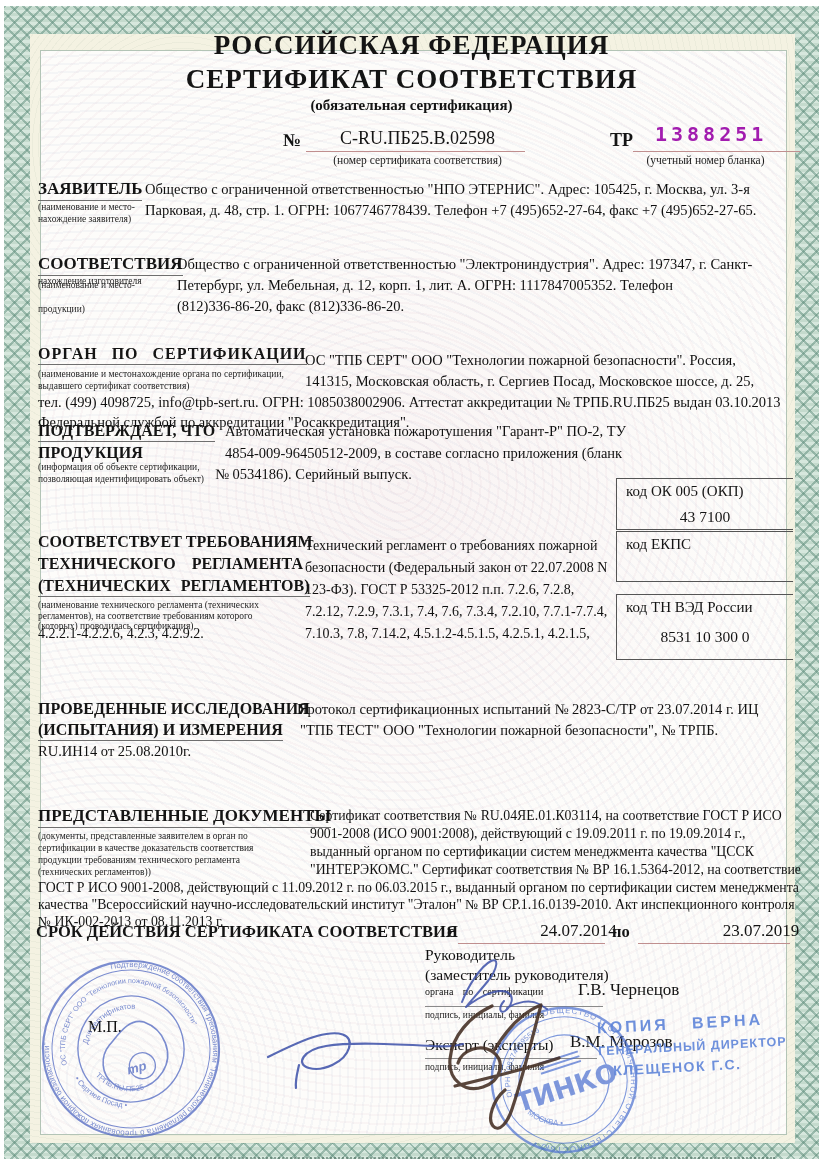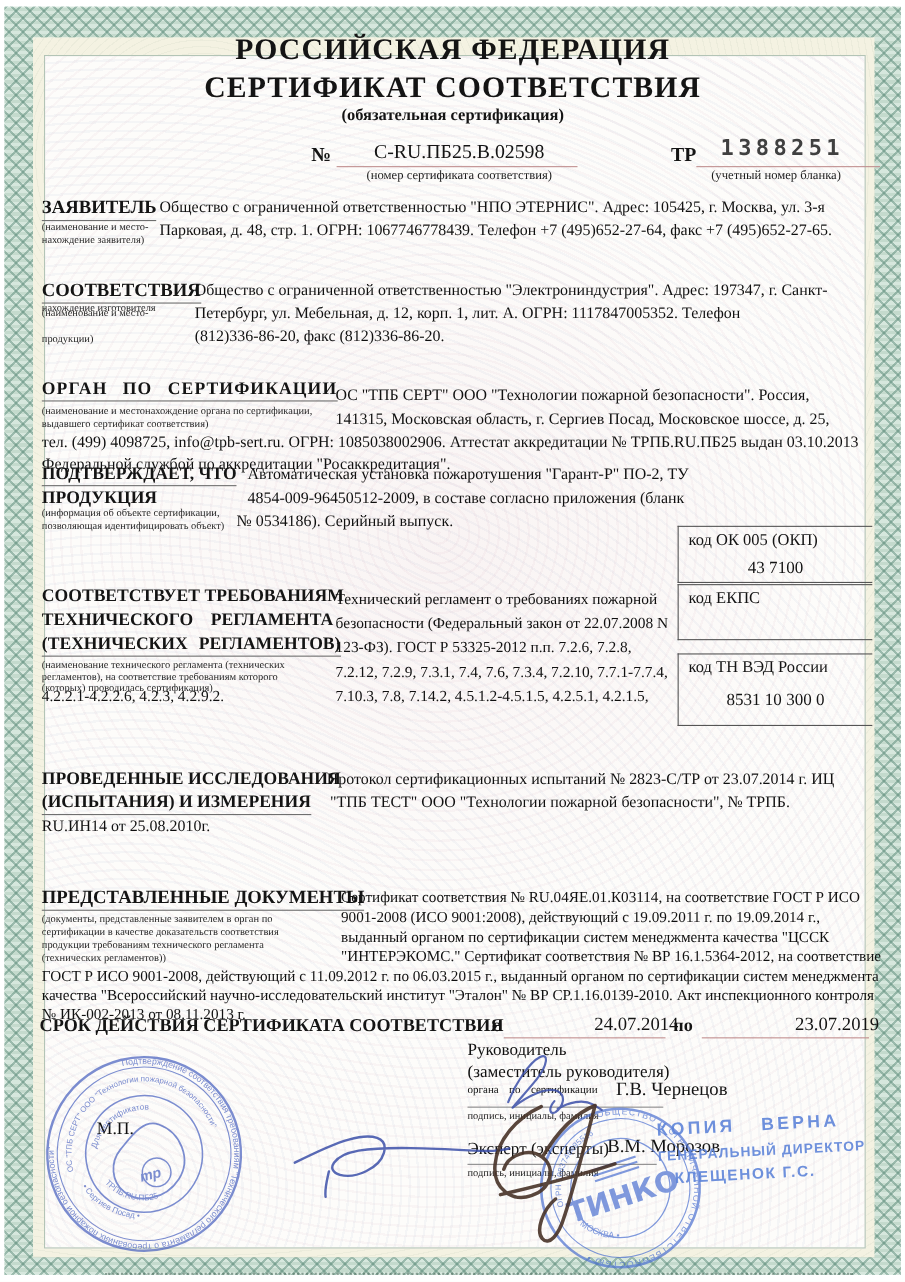--- a/index.html
+++ b/index.html
@@ -33,23 +33,23 @@
   .lbl2{font-weight:bold;font-size:16.5px;white-space:nowrap;}
   .sub{font-size:9.5px;line-height:11.5px;color:#252525;white-space:nowrap;}
   .body{font-size:14.5px;white-space:nowrap;color:#101010;}
   .body13{font-size:13.8px;white-space:nowrap;color:#101010;}
   .body14{font-size:14px;white-space:nowrap;color:#101010;}
   .cap{font-size:11.5px;color:#1c1c1c;white-space:nowrap;}
   .ul{border-bottom:1px solid #6f6f6f;padding-bottom:1px;}
   .rule{position:absolute;height:0;border-top:1.3px solid #c08f8f;}
   .grule{position:absolute;height:0;border-top:1px solid #8a8a8a;}
   .serial{font-family:"DejaVu Sans Mono",monospace;font-weight:bold;font-size:20px;
-          letter-spacing:4px;color:#404040;white-space:nowrap;}
+          letter-spacing:4px;color:#a21caf;white-space:nowrap;}
   .date{font-size:17px;white-space:nowrap;padding-left:48px;}
-  .name{font-size:17px;white-space:nowrap;}
+  .name{font-size:17px;white-space:nowrap;margin-left:18px;}
   .box{position:absolute;border:1px solid #555;border-right:none;}
   .box .blab{position:absolute;left:9px;top:4px;font-size:15px;white-space:nowrap;}
   .box .bval{position:absolute;left:0;right:0;text-align:center;font-size:15.5px;white-space:nowrap;}
   .copy-stamp{left:598px;top:1014px;width:205px;transform:rotate(-3deg);
       color:#5b82d8;font-family:"Liberation Sans",sans-serif;font-weight:bold;opacity:.88;}
   .cs1{position:static;display:block;font-size:16px;letter-spacing:3px;word-spacing:16px;}
   .cs2{position:static;display:block;font-size:12.5px;letter-spacing:1px;margin-top:7px;}
   .cs3{position:static;display:block;font-size:14px;letter-spacing:1.5px;margin-top:5px;padding-left:14px;}
   svg.ov{position:absolute;pointer-events:none;}
 </style>

